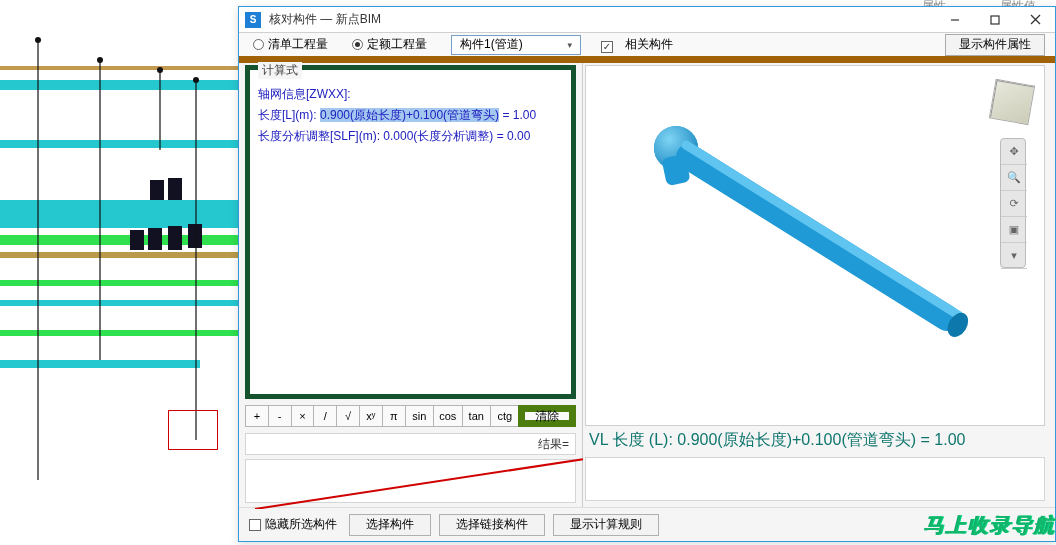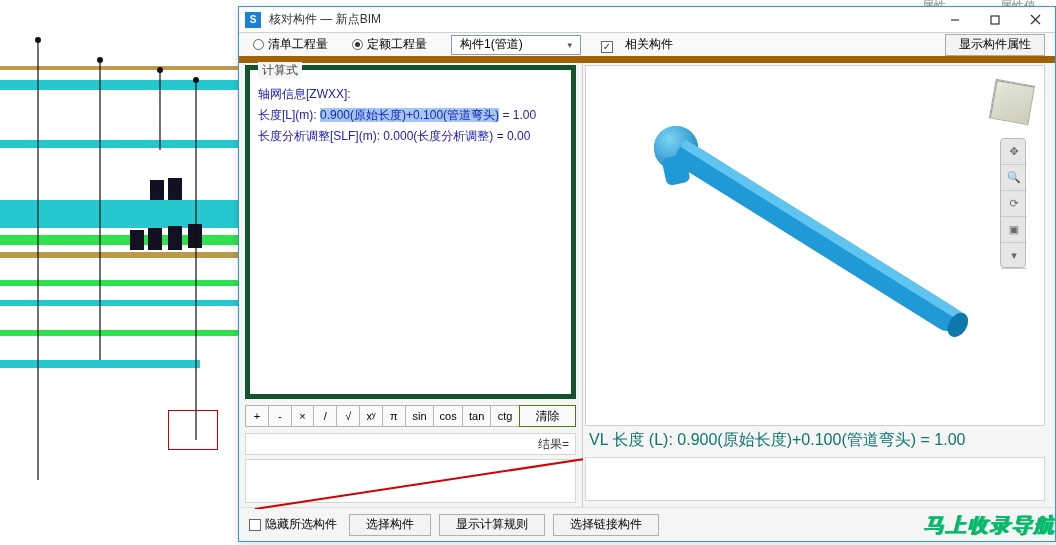--- a/index.html
+++ b/index.html
@@ -103,21 +103,21 @@
     margin: 4px 6px; display: flex; align-items: center; gap: 0;
   }
   .calc-btn {
     width: 24px; height: 22px; border: 1px solid #b4b4b4; background: #fafafa;
     display: flex; align-items: center; justify-content: center; font-size: 11px; cursor: pointer;
     border-right: none;
   }
   .calc-btn.wide { width: 30px; }
   .calc-btn:last-of-type { border-right: 1px solid #b4b4b4; }
   .clear-btn {
-    margin-left: auto; width: 60px; height: 22px; border: 1px solid #4d7c0f; background: #fafafa;
+    margin-left: auto; width: 60px; height: 22px; border: 7px solid #4d7c0f; background: #fafafa;
     display: flex; align-items: center; justify-content: center; cursor: pointer;
   }
 
   
   .result-row {
     margin: 2px 6px 2px 6px; display: flex; align-items: center; justify-content: flex-end; color: #333;
     background: #fff; border: 1px solid #d5d5d5; height: 22px; padding-right: 6px;
   }
 
   
@@ -312,19 +312,19 @@
       <div style="margin:0 10px 6px 2px; height:44px; background:#fff; border:1px solid #d5d5d5;"></div>
     </div>
   </div>
 
   <div class="bottom-row">
     <div class="chk">
       <span class="chkbox"></span>
       <span>隐藏所选构件</span>
     </div>
     <div class="std-btn">选择构件</div>
+    <div class="std-btn">选择链接构件</div>
     <div class="std-btn">显示计算规则</div>
-    <div class="std-btn">选择链接构件</div>
   </div>
 
 </div>
 
 <div class="watermark">马上收录导航</div>
 
 </body></html>

